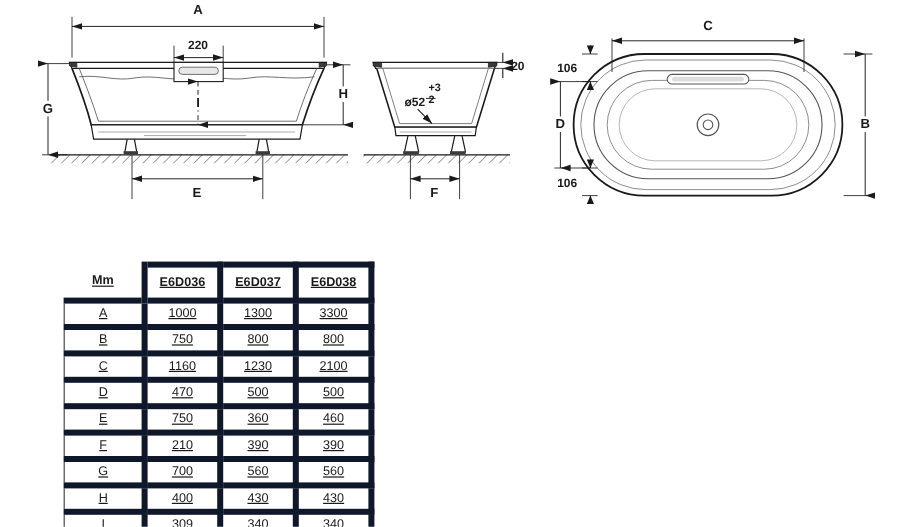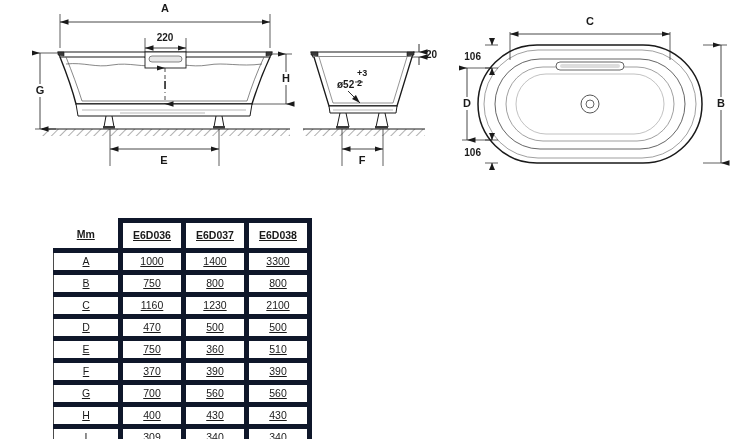--- a/index.html
+++ b/index.html
@@ -273,21 +273,21 @@
           <th class="corner-open">Mm</th>
           <th class="model-col">E6D036</th>
           <th class="model-col">E6D037</th>
           <th class="model-col">E6D038</th>
         </tr>
       </thead>
       <tbody>
         <tr>
           <td class="row-label">A</td>
           <td class="value-col">1000</td>
-          <td class="value-col">1400</td>
+          <td class="value-col">1300</td>
           <td class="value-col">3300</td>
         </tr>
         <tr>
           <td class="row-label">B</td>
           <td class="value-col">750</td>
           <td class="value-col">800</td>
           <td class="value-col">800</td>
         </tr>
         <tr>
           <td class="row-label">C</td>
@@ -298,25 +298,25 @@
         <tr>
           <td class="row-label">D</td>
           <td class="value-col">470</td>
           <td class="value-col">500</td>
           <td class="value-col">500</td>
         </tr>
         <tr>
           <td class="row-label">E</td>
           <td class="value-col">750</td>
           <td class="value-col">360</td>
-          <td class="value-col">510</td>
+          <td class="value-col">460</td>
         </tr>
         <tr>
           <td class="row-label">F</td>
-          <td class="value-col">370</td>
+          <td class="value-col">210</td>
           <td class="value-col">390</td>
           <td class="value-col">390</td>
         </tr>
         <tr>
           <td class="row-label">G</td>
           <td class="value-col">700</td>
           <td class="value-col">560</td>
           <td class="value-col">560</td>
         </tr>
         <tr>

